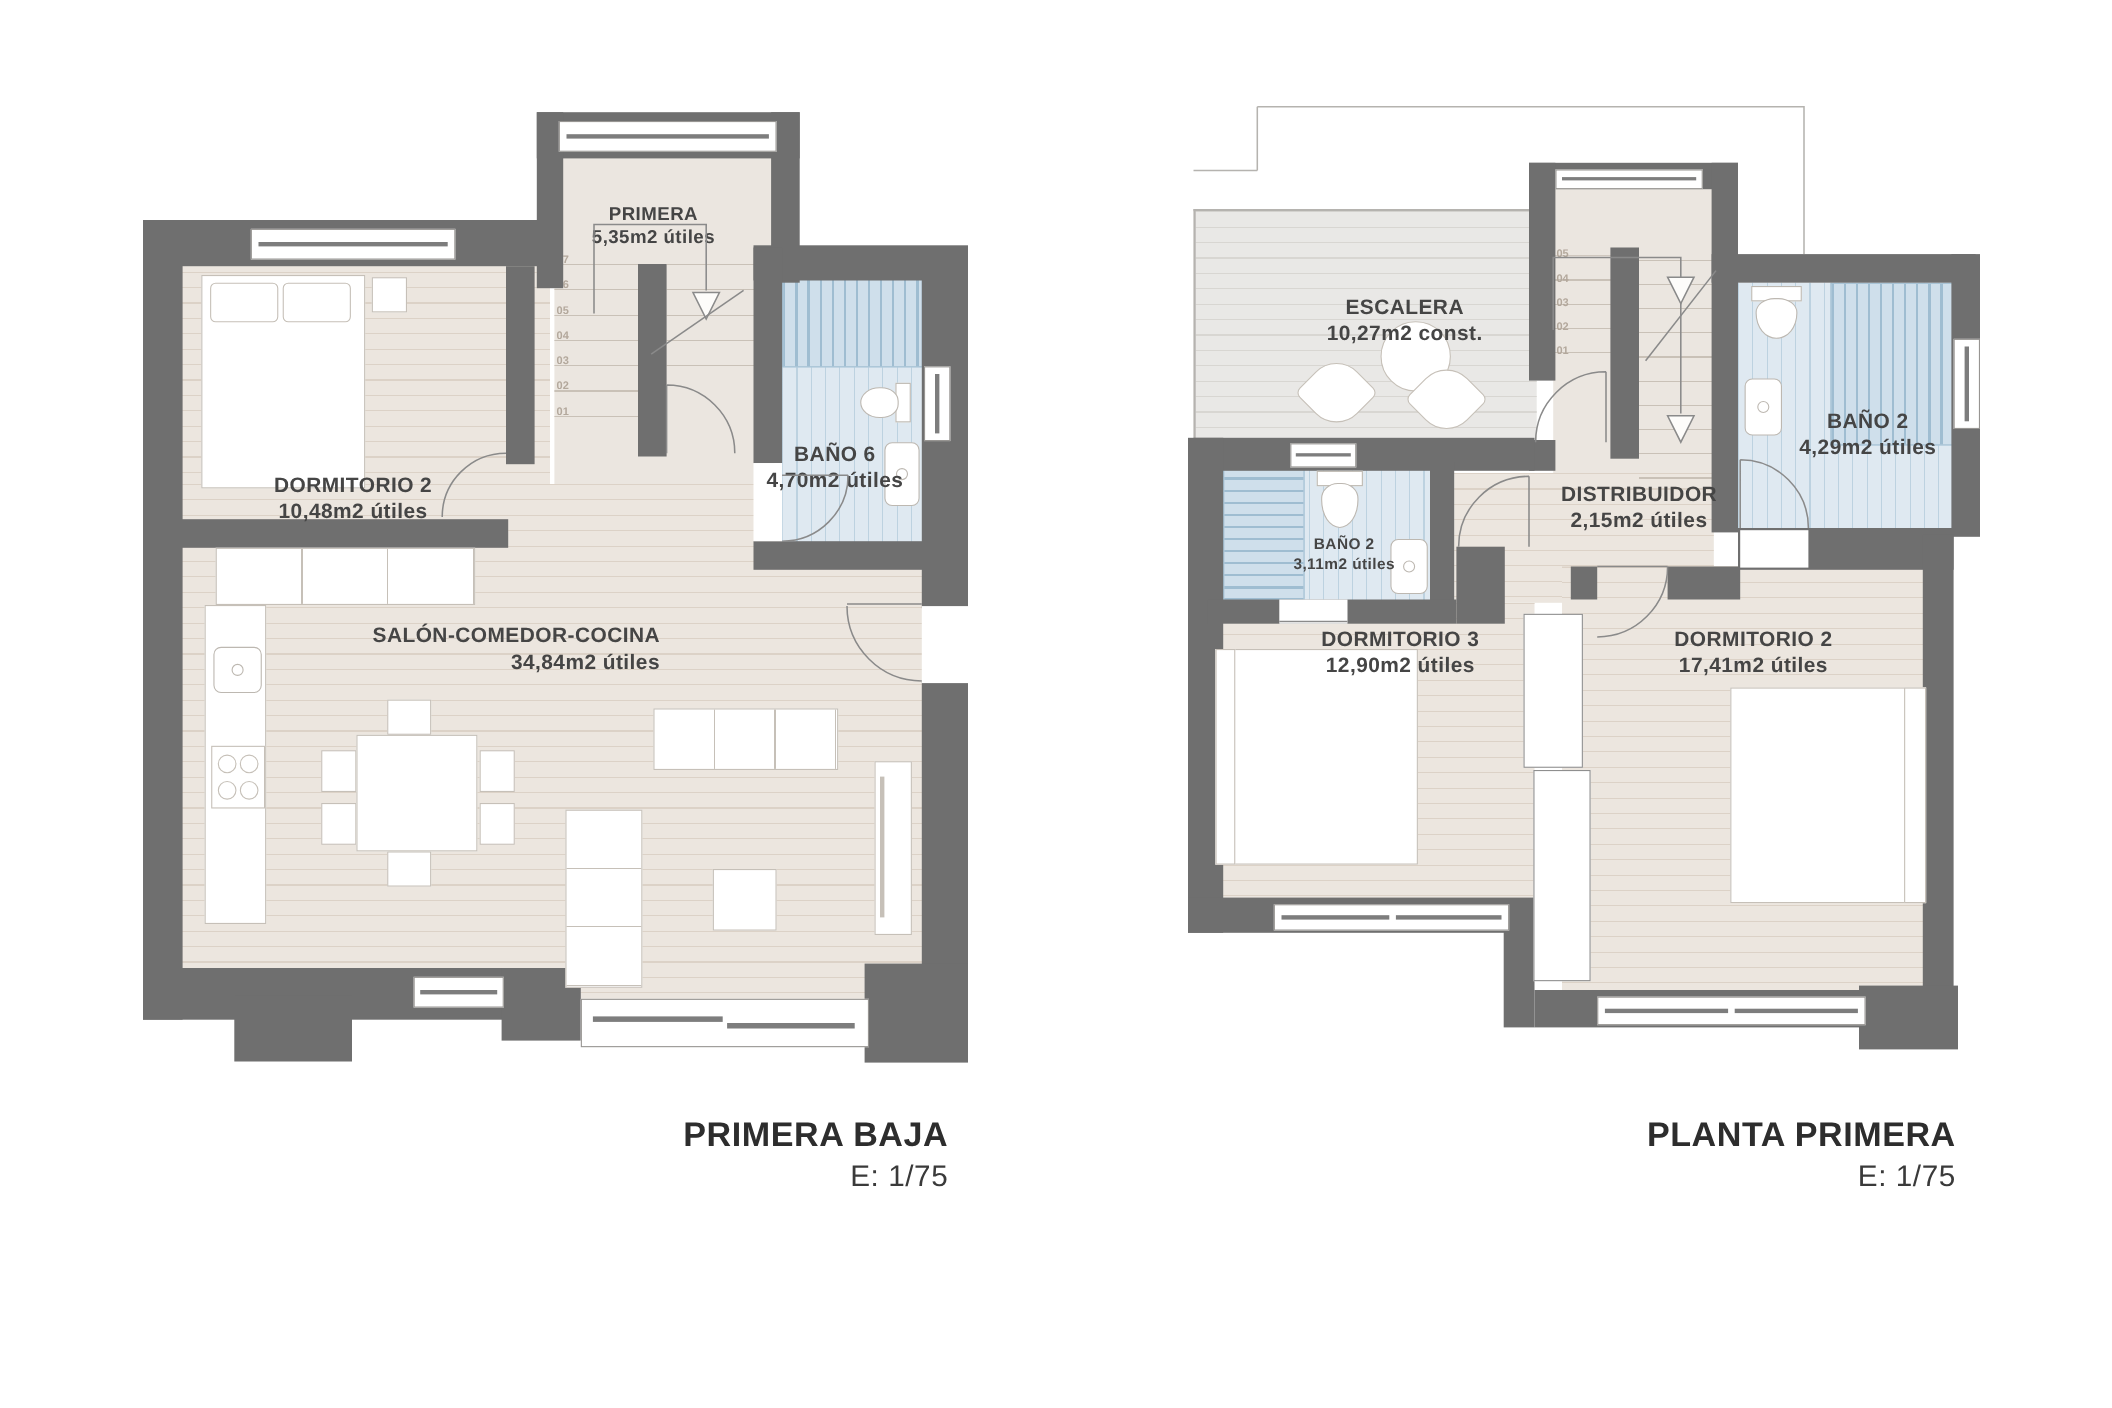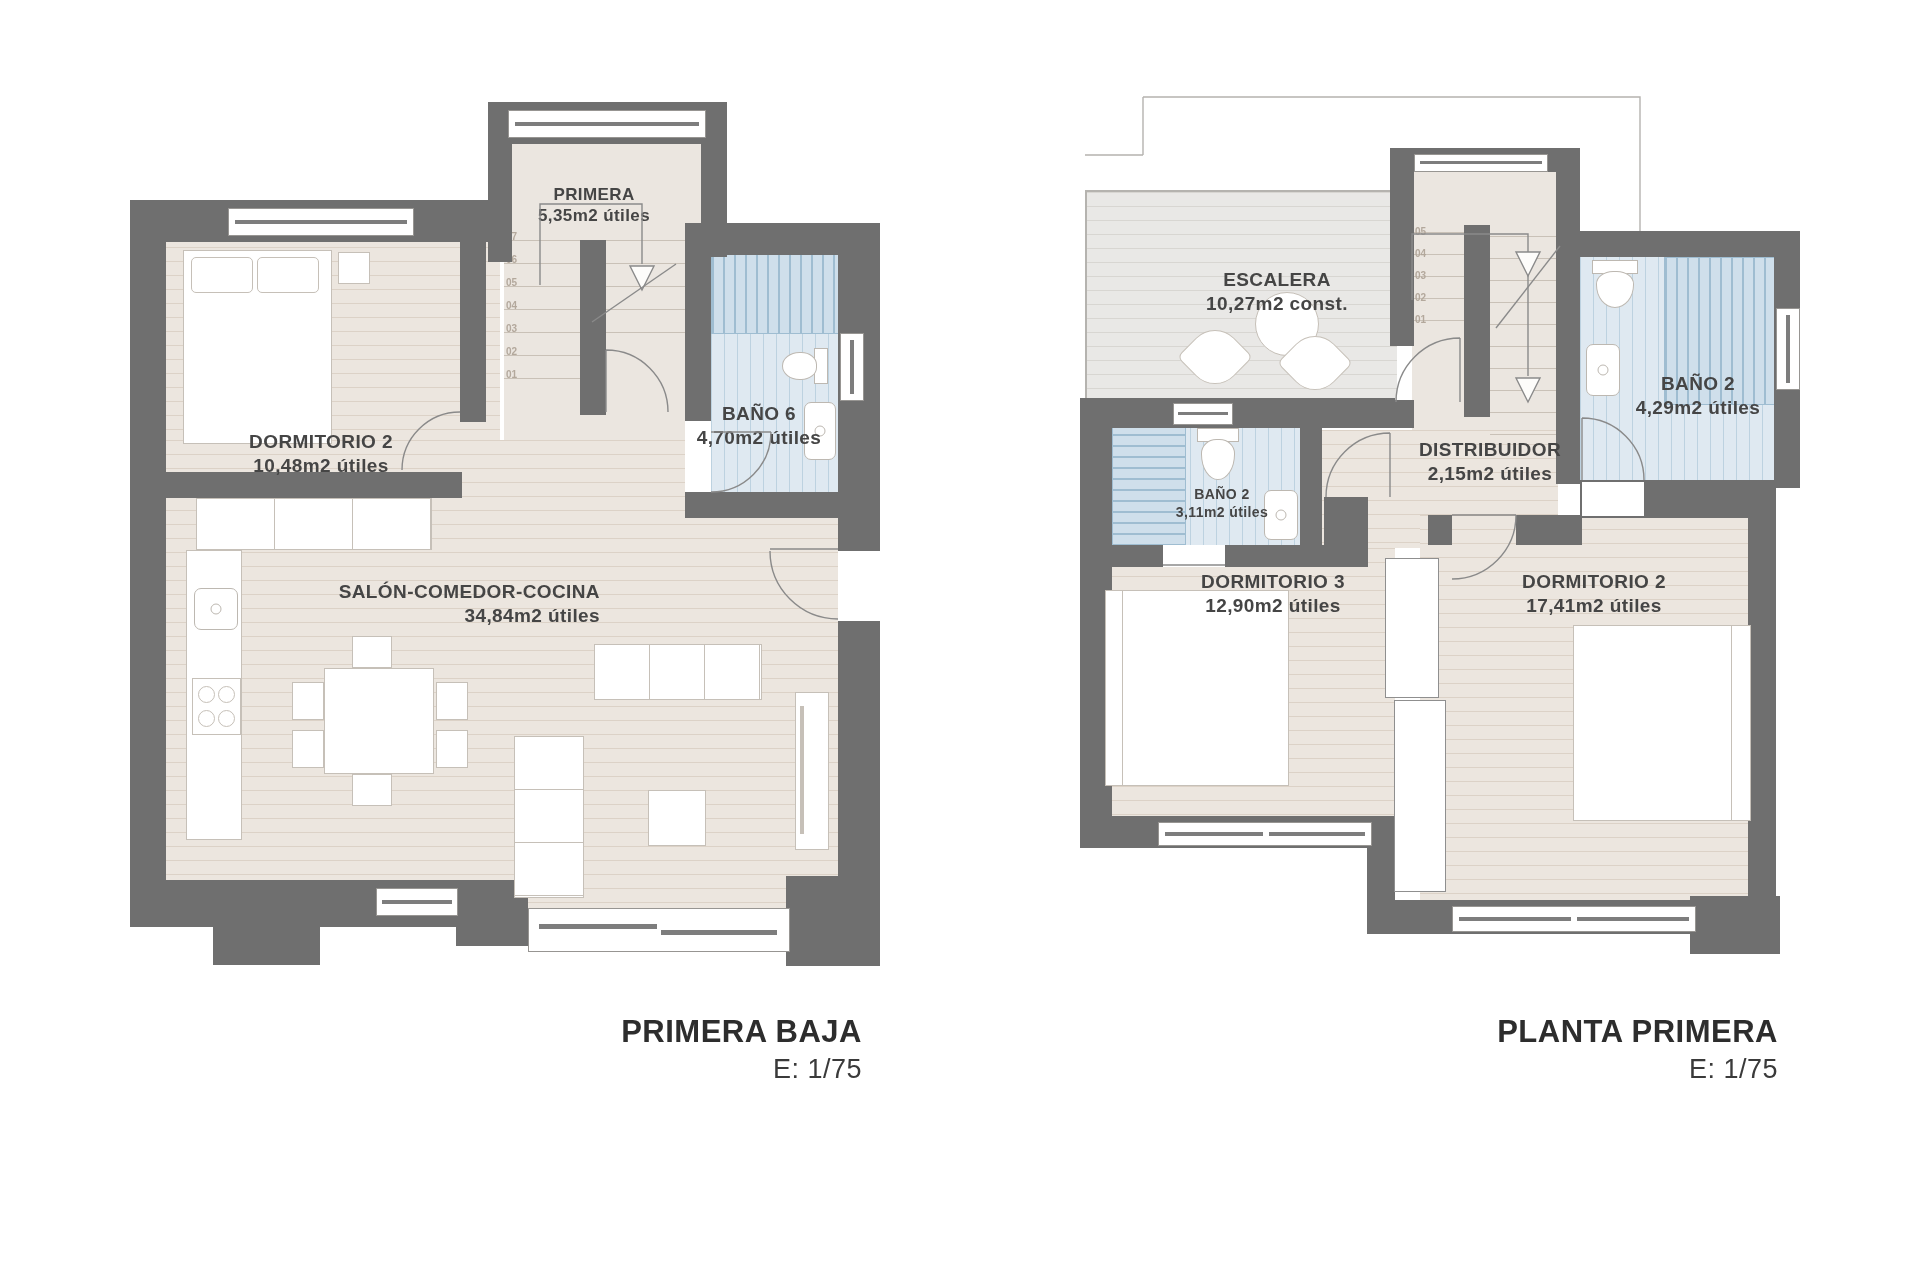--- a/index.html
+++ b/index.html
@@ -154,21 +154,21 @@
     <span>5,35m2 útiles</span>
   </div>
   <div class="lbl" style="left:171px;top:430px;width:300px">
     <span>DORMITORIO 2</span>
     <span>10,48m2 útiles</span>
   </div>
   <div class="lbl" style="left:659px;top:402px;width:200px">
     <span>BAÑO 6</span>
     <span>4,70m2 útiles</span>
   </div>
-  <div class="lbl ra" style="left:300px;top:580px;width:300px">
+  <div class="lbl ra" style="left:300px;top:567px;width:300px">
     <span>SALÓN-COMEDOR-COCINA</span>
     <span>34,84m2 útiles</span>
   </div>
   <div class="title" style="left:462px;top:1014px;width:400px">
     <span>PRIMERA BAJA</span>
     <span class="scale">E: 1/75</span>
   </div>
 </div>
 
 <div class="abs">

